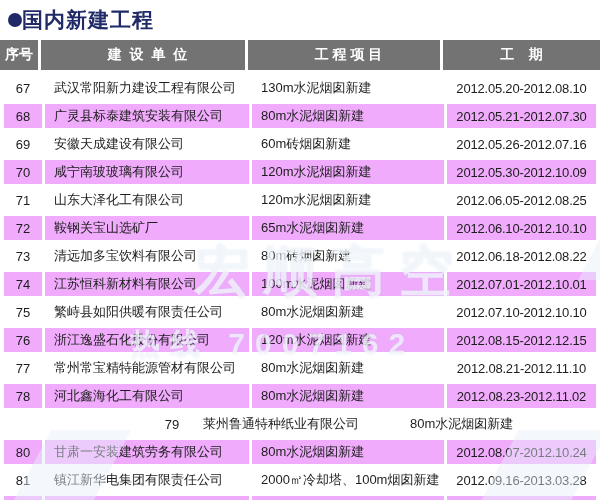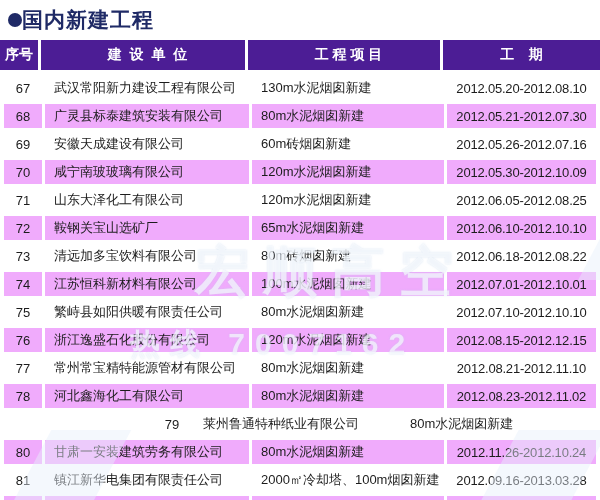--- a/index.html
+++ b/index.html
@@ -21,21 +21,21 @@
     background:#1f2a66;flex:0 0 auto;
   }
   .title-text{
     font-size:21px;font-weight:bold;color:#1f2a66;
     letter-spacing:1px;
   }
   
   .table{position:relative;z-index:1;}
   .thead{display:flex;height:30px;margin-bottom:4px;}
   .thead .cell{
-    background:#4c1d95;color:#ffffff;
+    background:#737373;color:#ffffff;
     font-weight:bold;font-size:14px;
     display:flex;align-items:center;justify-content:center;
     white-space:pre;
   }
   .row{display:flex;height:28px;box-sizing:border-box;padding:2px 4px;justify-content:flex-end;}
   .cell{
     display:flex;align-items:center;
     box-sizing:border-box;
     font-size:13px;
     overflow:hidden;white-space:nowrap;
@@ -162,21 +162,21 @@
         </div>
         <div class="row">
           <div class="cell col-no">79</div>
           <div class="cell col-company">莱州鲁通特种纸业有限公司</div>
           <div class="cell col-project">80m水泥烟囱新建</div>
         </div>
         <div class="row alt">
           <div class="cell col-no">80</div>
           <div class="cell col-company">甘肃一安装建筑劳务有限公司</div>
           <div class="cell col-project">80m水泥烟囱新建</div>
-          <div class="cell col-period">2012.11.26-2012.10.24</div>
+          <div class="cell col-period">2012.08.07-2012.10.24</div>
         </div>
         <div class="row">
           <div class="cell col-no">81</div>
           <div class="cell col-company">镇江新华电集团有限责任公司</div>
           <div class="cell col-project">2000㎡冷却塔、100m烟囱新建</div>
           <div class="cell col-period">2012.09.16-2013.03.28</div>
         </div>
       </div>
     <div class="row alt sliver">
       <div class="cell col-no"></div>

